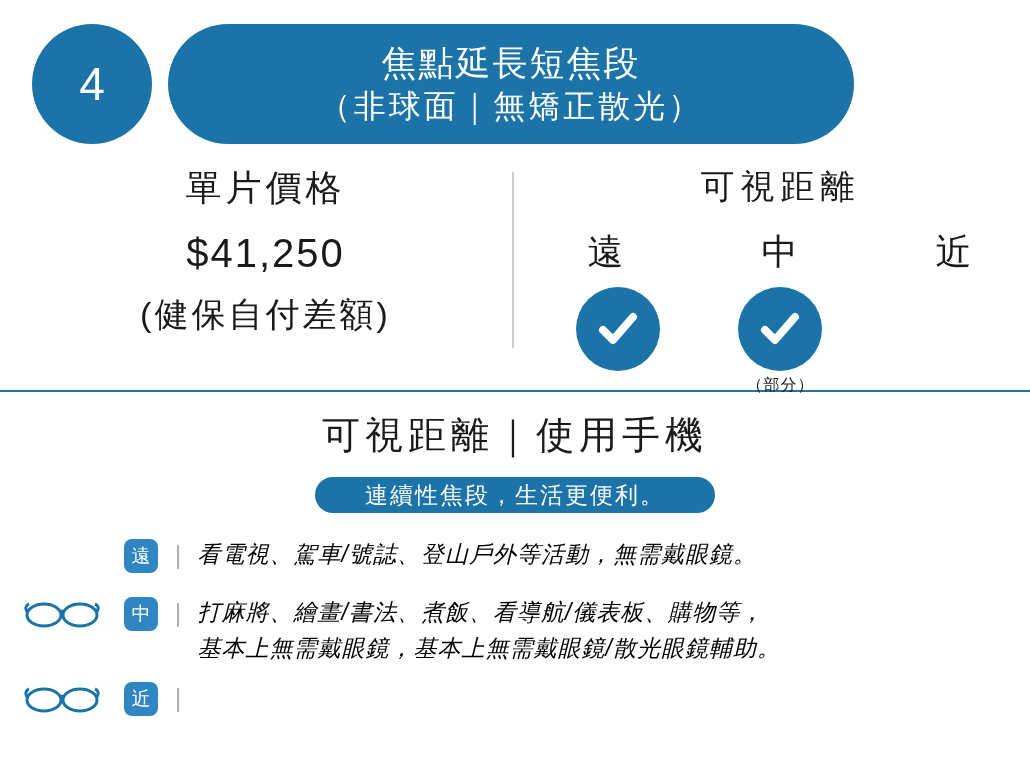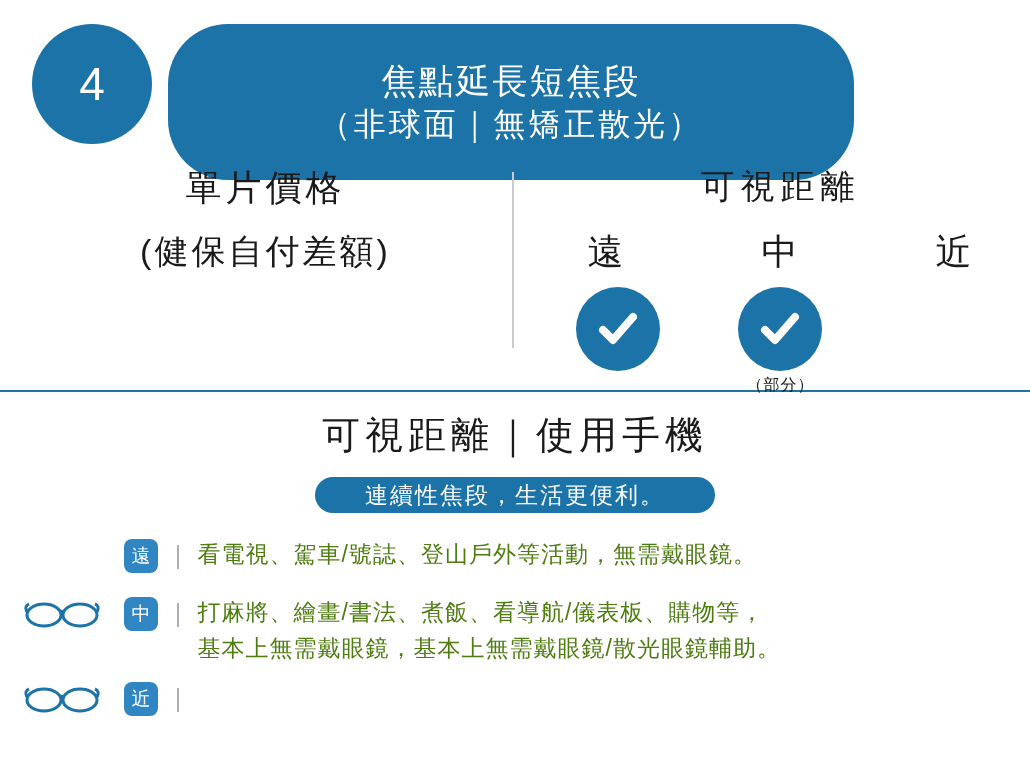--- a/index.html
+++ b/index.html
@@ -34,21 +34,21 @@
     align-items: center;
     justify-content: center;
     font-size: 46px;
     font-weight: 400;
   }
   .title-pill {
     position: absolute;
     left: 168px;
     top: 24px;
     width: 686px;
-    height: 156px;
+    height: 120px;
     border-radius: 60px;
     background: #1c73a8;
     color: #ffffff;
     display: flex;
     flex-direction: column;
     align-items: center;
     justify-content: center;
     line-height: 1.28;
   }
   .title-line1 {
@@ -211,42 +211,44 @@
   .bar {
     color: #8f9499;
     font-size: 24px;
     margin: 0 8px;
     line-height: 1.5;
   }
   .row-text {
     font-size: 23px;
     line-height: 1.55;
     letter-spacing: 1px;
-    color: #4d7c0f;
+    color: #000000;
     white-space: pre-line;
+    font-style: italic;
   }
 </style>
 </head>
 <body>
 
 <div class="header">
   <div class="badge-number">
     <span>4</span>
   </div>
   <div class="title-pill">
     <div class="title-line1">焦點延長短焦段</div>
     <div class="title-line2">（非球面｜無矯正散光）</div>
   </div>
 </div>
 
 <div class="info-band">
   <div class="divider-vert"></div>
 
   <div class="price-col">
     <div class="price-label">單片價格</div>
+    <div class="price-value">$41,250</div>
     <div class="price-note">(健保自付差額)</div>
   </div>
 
   <div class="vision-col">
     <div class="vision-label">可視距離</div>
     <div class="vision-dists">
       <span>遠</span>
       <span>中</span>
       <span>近</span>
     </div>

